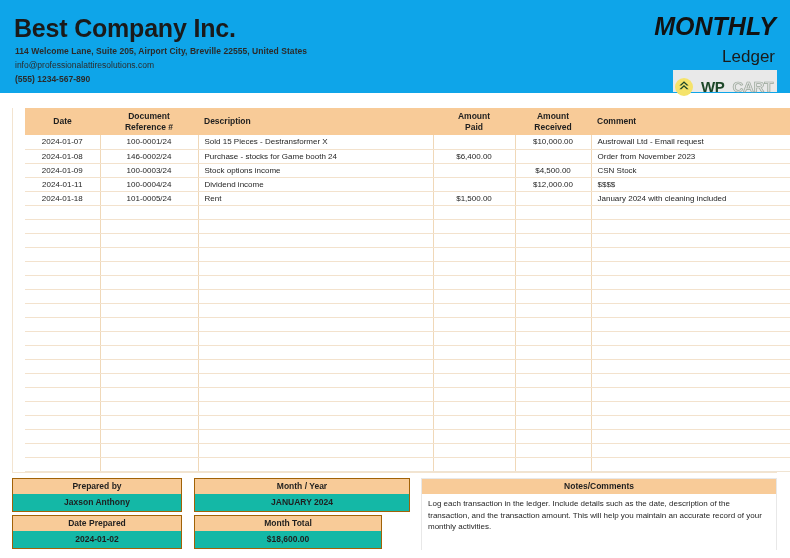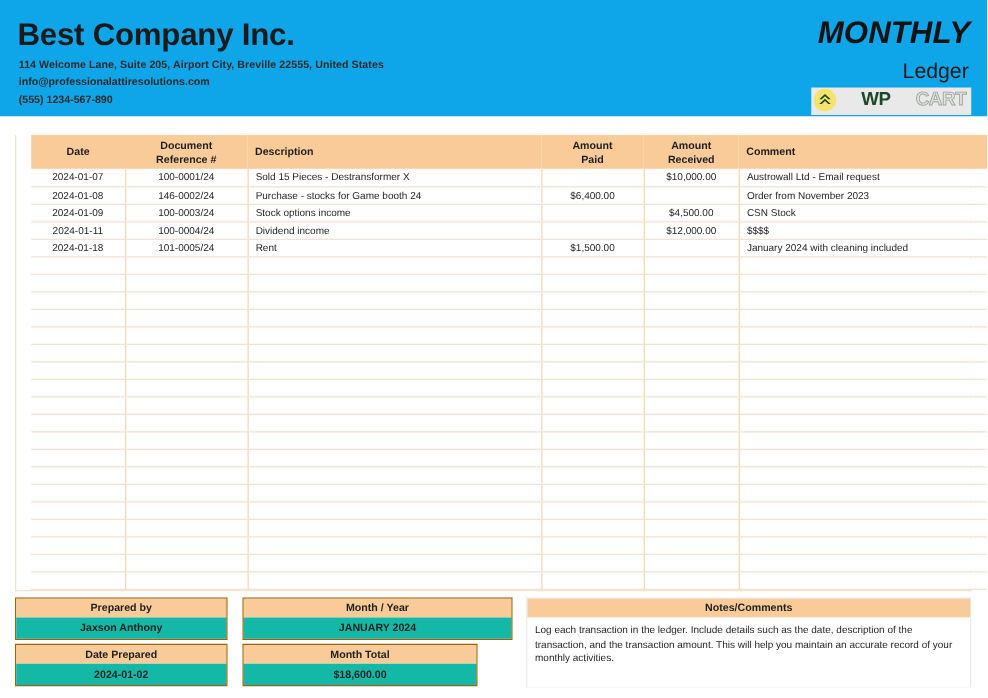--- a/index.html
+++ b/index.html
@@ -19,41 +19,41 @@
   .company-name {
     position: absolute; left: 14px; top: 14px;
     font-size: 25px; font-weight: bold; color: #1a1a1a; letter-spacing: -0.2px;
   }
   .company-addr {
     position: absolute; left: 15px; top: 46px;
     font-size: 8.5px; font-weight: bold; color: #2b2b2b; letter-spacing: 0.05px;
   }
   .company-email {
     position: absolute; left: 15px; top: 60px;
-    font-size: 8.5px; font-weight: bold; color: #2b2b2b;
+    font-size: 8.5px; font-weight: normal; color: #2b2b2b;
   }
   .company-phone {
     position: absolute; left: 15px; top: 74px;
     font-size: 8.5px; font-weight: bold; color: #2b2b2b;
   }
   .doc-title {
     position: absolute; right: 14px; top: 12px;
     font-size: 25px; font-weight: bold; color: #121212; letter-spacing: 0px; font-style: italic;
   }
   .doc-subtitle {
     position: absolute; right: 15px; top: 47px;
     font-size: 17px; font-weight: normal; color: #1a1a1a;
   }
 
   
   .logo {
     position: absolute; right: 13px; top: 70px;
-    height: 22px; padding: 1px 4px 1px 2px;
+    height: 22px; padding: 12px 4px 1px 2px;
     background: #e9e9e9;
-    display: flex; align-items: flex-start; gap: 20px;
+    display: flex; align-items: center; gap: 8px;
   }
   .logo-badge {
     width: 18px; height: 18px; border-radius: 50%;
     background: #f5e36b;
     display: flex; align-items: center; justify-content: center;
   }
   .logo-wp {
     font-size: 15px; font-weight: bold; color: #1d4728; letter-spacing: -0.3px;
   }
   .logo-cart {

